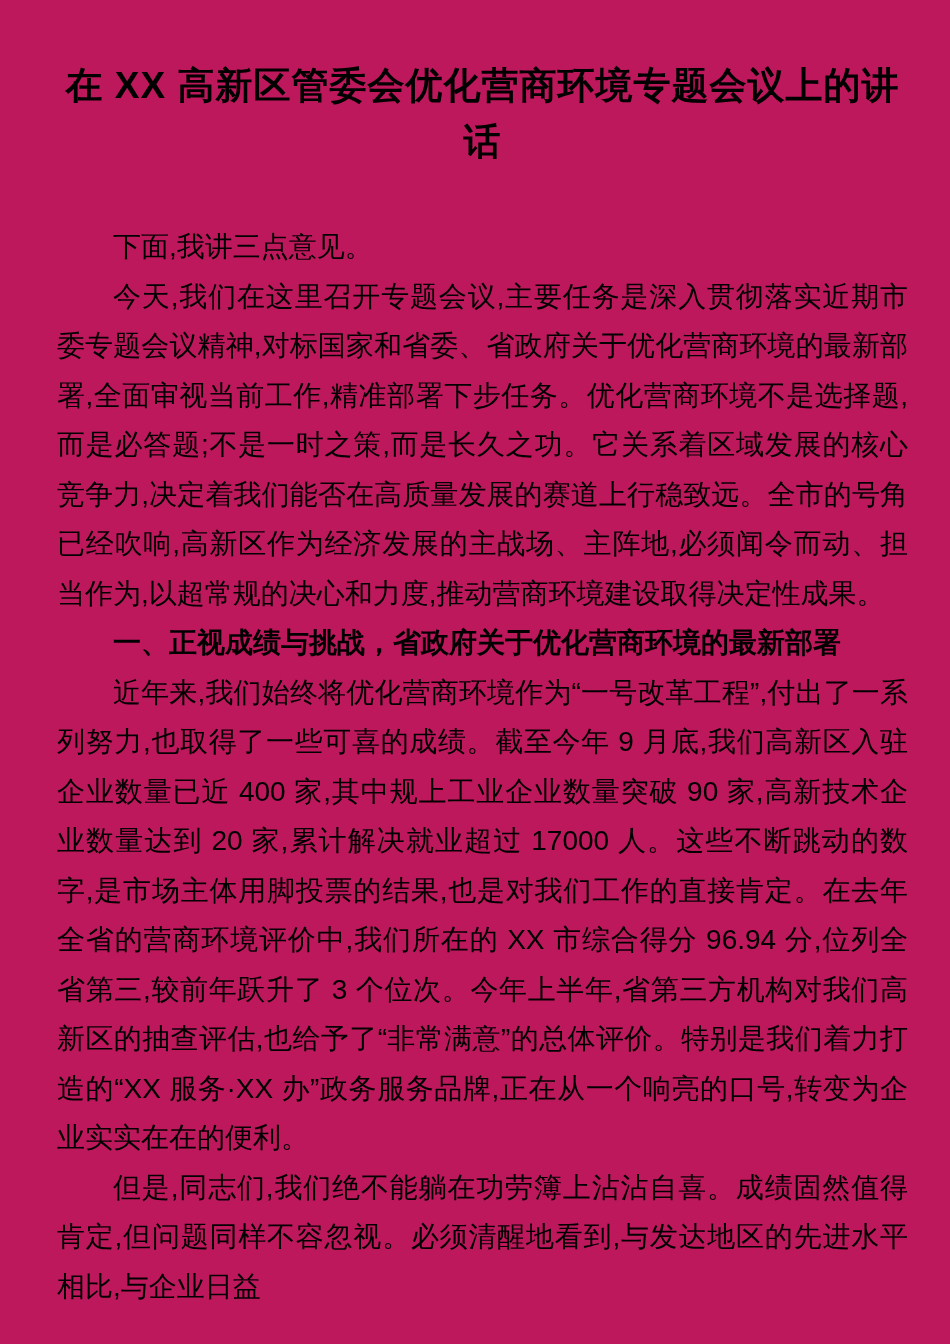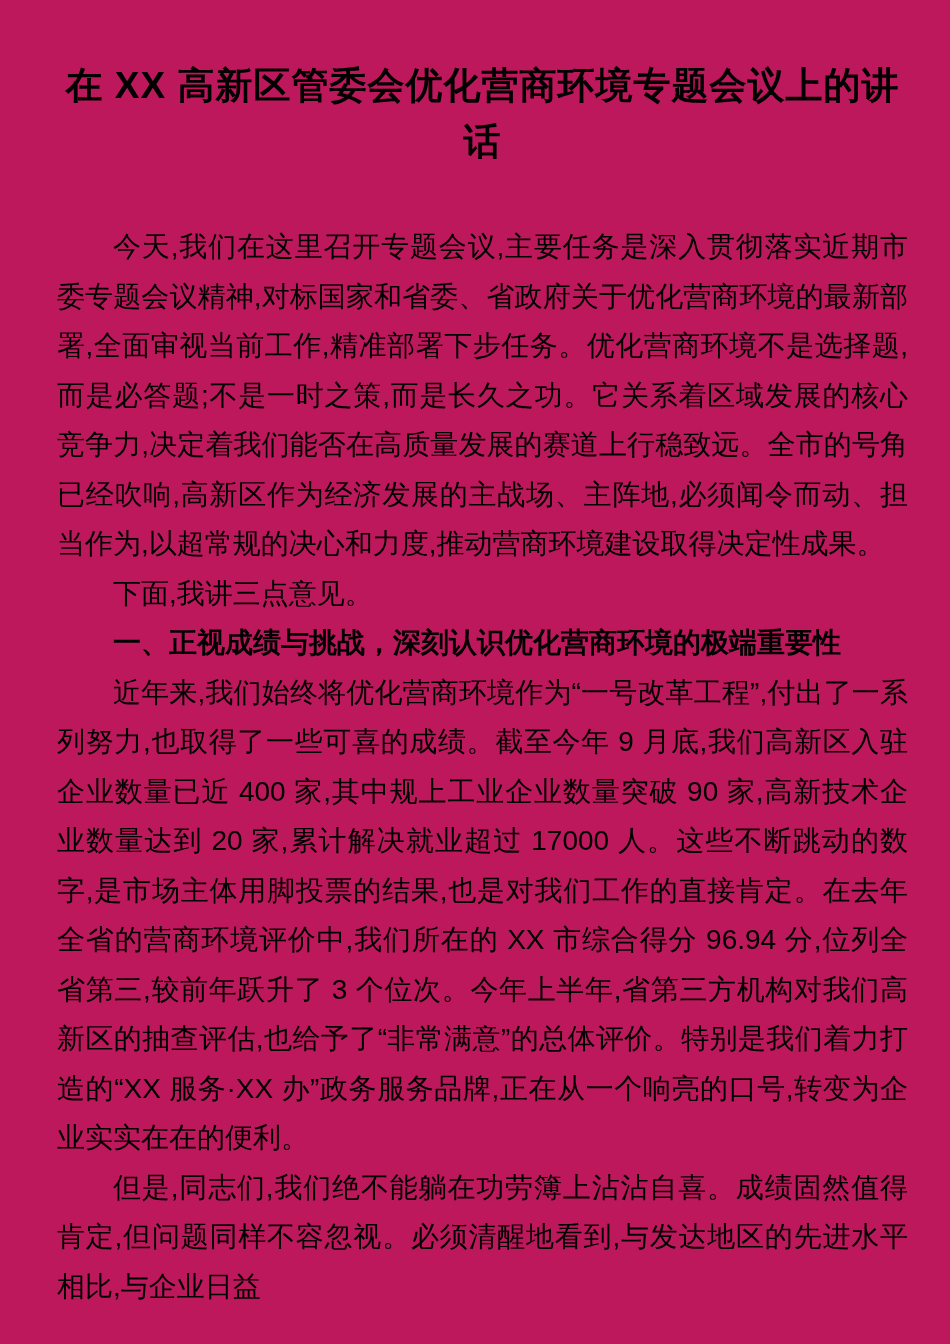--- a/index.html
+++ b/index.html
@@ -45,23 +45,23 @@
   }
 </style>
 </head>
 <body>
 
 <div class="page">
   <h1 class="doc-title">在 XX 高新区管委会优化营商环境专题会议上的讲话</h1>
 
   <div class="doc-content">
 
+    <p class="indent">下面,我讲三点意见。</p>
+
     <p class="indent">今天,我们在这里召开专题会议,主要任务是深入贯彻落实近期市委专题会议精神,对标国家和省委、省政府关于优化营商环境的最新部署,全面审视当前工作,精准部署下步任务。优化营商环境不是选择题,而是必答题;不是一时之策,而是长久之功。它关系着区域发展的核心竞争力,决定着我们能否在高质量发展的赛道上行稳致远。全市的号角已经吹响,高新区作为经济发展的主战场、主阵地,必须闻令而动、担当作为,以超常规的决心和力度,推动营商环境建设取得决定性成果。</p>
 
-    <p class="indent">下面,我讲三点意见。</p>
-
-    <p class="heading">一、正视成绩与挑战，深刻认识优化营商环境的极端重要性</p>
+    <p class="heading">一、正视成绩与挑战，省政府关于优化营商环境的最新部署</p>
 
     <p class="indent">近年来,我们始终将优化营商环境作为“一号改革工程”,付出了一系列努力,也取得了一些可喜的成绩。截至今年 9 月底,我们高新区入驻企业数量已近 400 家,其中规上工业企业数量突破 90 家,高新技术企业数量达到 20 家,累计解决就业超过 17000 人。这些不断跳动的数字,是市场主体用脚投票的结果,也是对我们工作的直接肯定。在去年全省的营商环境评价中,我们所在的 XX 市综合得分 96.94 分,位列全省第三,较前年跃升了 3 个位次。今年上半年,省第三方机构对我们高新区的抽查评估,也给予了“非常满意”的总体评价。特别是我们着力打造的“XX 服务·XX 办”政务服务品牌,正在从一个响亮的口号,转变为企业实实在在的便利。</p>
 
     <p class="indent">但是,同志们,我们绝不能躺在功劳簿上沾沾自喜。成绩固然值得肯定,但问题同样不容忽视。必须清醒地看到,与发达地区的先进水平相比,与企业日益</p>
   </div>
 </div>
 
 </body></html>

